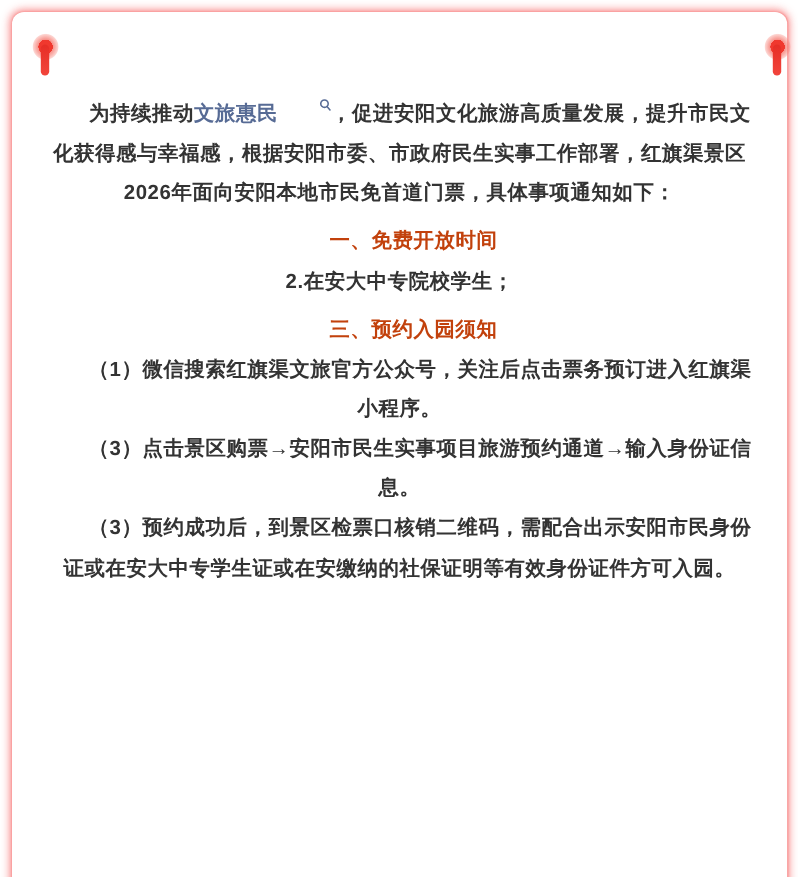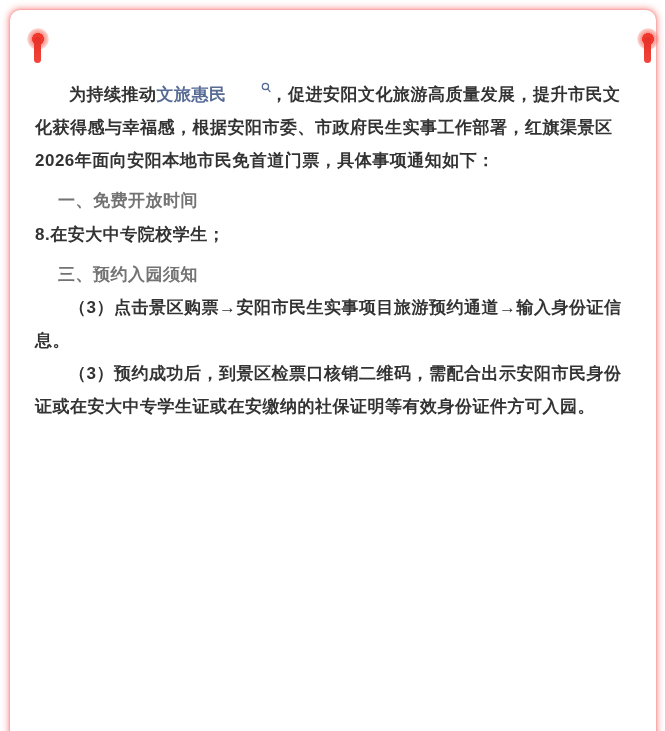--- a/index.html
+++ b/index.html
@@ -49,24 +49,24 @@
   }
   .content {
     position: relative;
     padding: 68px 25px 0 25px;
     font-size: 17px;
     line-height: 1.95;
     font-weight: 600;
     color: #333333;
     letter-spacing: 0.5px;
   }
-  .content p { margin: 0; }
+  .content p { margin: 0; text-align: center; }
   p.indent { text-indent: 2em; }
   p.heading {
-    color: #737373;
+    color: #c2410c;
     padding-left: 23px;
     margin-top: 7px;
   }
   a.inline-link {
     color: #576b95;
     text-decoration: none;
     cursor: pointer;
   }
   sup.search-sup {
     display: inline-block;
@@ -92,21 +92,22 @@
 
   <div class="content">
 
     <p class="indent"><span>为持续推动</span><a class="inline-link">文旅惠民</a><sup class="search-sup"><svg width="10" height="11" viewBox="0 0 10 11">
             <circle cx="4.4" cy="4.4" r="3.1" fill="none" stroke="#576b95" stroke-width="1.3"></circle>
             <line x1="6.7" y1="6.9" x2="9" y2="9.6" stroke="#576b95" stroke-width="1.3" stroke-linecap="round"></line>
           </svg></sup><span>，促进安阳文化旅游高质量发展，提升市民文化获得感与幸福感，根据安阳市委、市政府民生实事工作部署，红旗渠景区2026年面向安阳本地市民免首道门票，具体事项通知如下：</span></p>
 
     <p class="heading">一、免费开放时间</p>
 
-    <p>8.在安大中专院校学生；</p>
+    <p>2.在安大中专院校学生；</p>
 
     <p class="heading">三、预约入园须知</p>
 
+    <p class="indent">（1）微信搜索红旗渠文旅官方公众号，关注后点击票务预订进入红旗渠小程序。</p>
     <p class="indent">（3）点击景区购票→安阳市民生实事项目旅游预约通道→输入身份证信息。</p>
     <p class="indent">（3）预约成功后，到景区检票口核销二维码，需配合出示安阳市民身份证或在安大中专学生证或在安缴纳的社保证明等有效身份证件方可入园。</p>
 
   </div>
 </div>
 
 </body></html>

